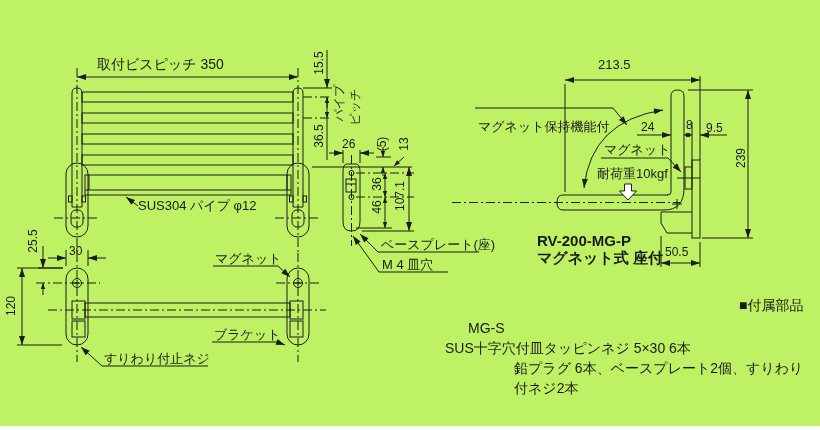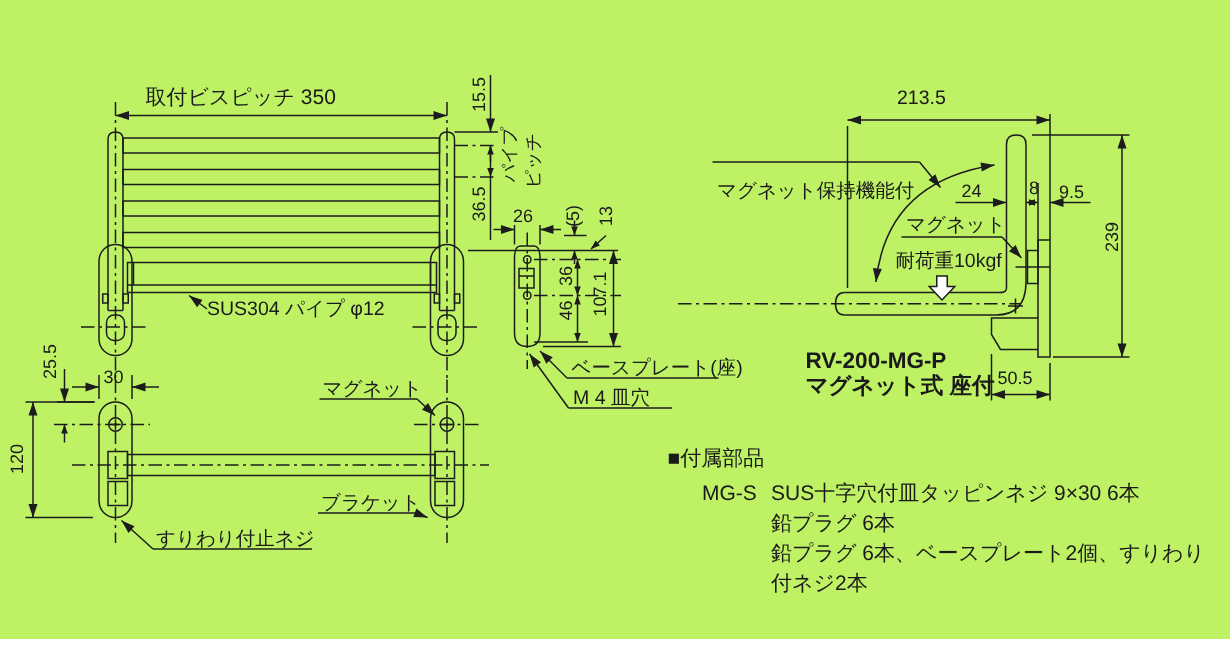--- a/index.html
+++ b/index.html
@@ -4,22 +4,22 @@
 <style>
   html,body{margin:0;padding:0;background:#fff;}
   .stage{position:relative;width:820px;height:426px;background:#bef264;
          font-family:"Liberation Sans","DejaVu Sans",sans-serif;color:#1a1a1a;overflow:hidden;}
   .stage svg{position:absolute;left:0;top:0;}
   .lbl{position:absolute;white-space:nowrap;line-height:1;font-size:12px;color:#1a1a1a;}
   .lblv{position:absolute;white-space:nowrap;line-height:1;font-size:12px;color:#1a1a1a;
         transform:translate(-50%,-50%) rotate(-90deg);transform-origin:center;}
   .f13{font-size:13px;} .f14{font-size:14px;} .bold{font-weight:bold;font-size:15px;}
   .acc{position:absolute;left:445px;top:295px;font-size:14px;line-height:20px;color:#1a1a1a;}
-  .acc .ttl{margin-bottom:3px;}
-  .acc .row{display:flex;}
+  .acc .ttl{margin-bottom:3px;text-align:right;}
+  .acc .row{display:flex;flex-direction:column;}
   .acc .code{flex:none;width:46px;margin-left:23px;}
   .acc .cont{margin-left:69px;}
 </style>
 </head>
 <body>
 
 <div class="stage">
 
 <svg width="820" height="430" viewBox="0 0 820 430">
   <defs>
@@ -234,20 +234,19 @@
   <span class="lbl f13" style="left:597px;top:167px;">耐荷重10kgf</span>
   <span class="lblv" style="left:741px;top:158px;">239</span>
   <span class="lbl" style="left:665px;top:246px;">50.5</span>
   <span class="lbl bold" style="left:537px;top:233px;">RV-200-MG-P</span>
   <span class="lbl bold" style="left:537px;top:250px;">マグネット式 座付</span>
 
   <div class="acc">
     <div class="ttl">■付属部品</div>
     <div class="row">
       <span class="code">MG-S</span>
-      <span>SUS十字穴付皿タッピンネジ 9×30 6本</span>
+      <span>SUS十字穴付皿タッピンネジ 5×30 6本</span>
     </div>
-    <div class="cont">鉛プラグ 6本</div>
     <div class="cont">鉛プラグ 6本、ベースプレート2個、すりわり</div>
     <div class="cont">付ネジ2本</div>
   </div>
 
 </div>
 
 </body></html>

